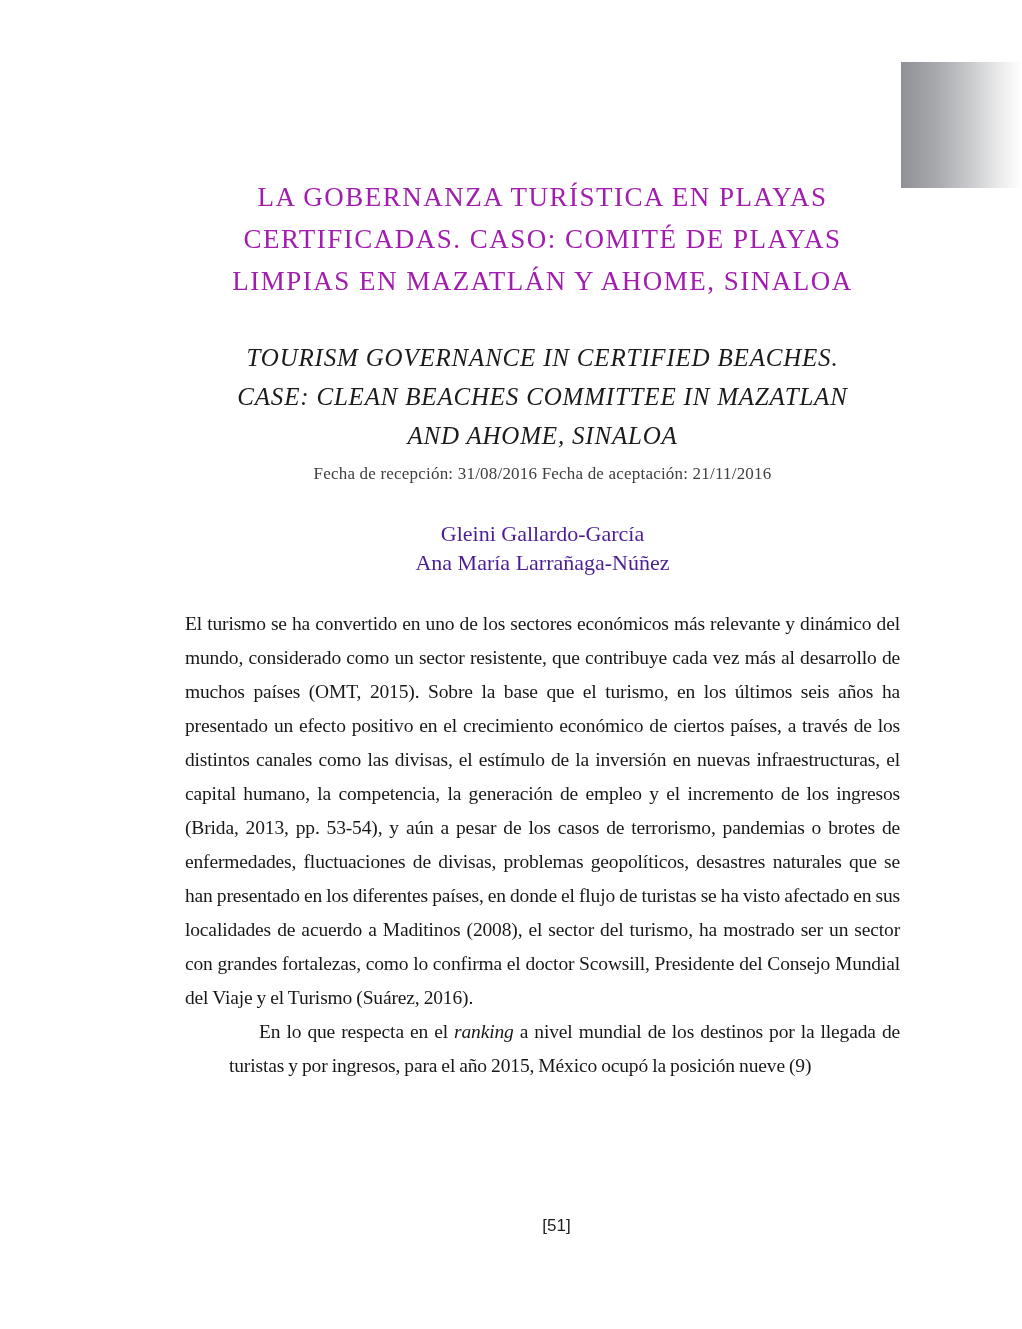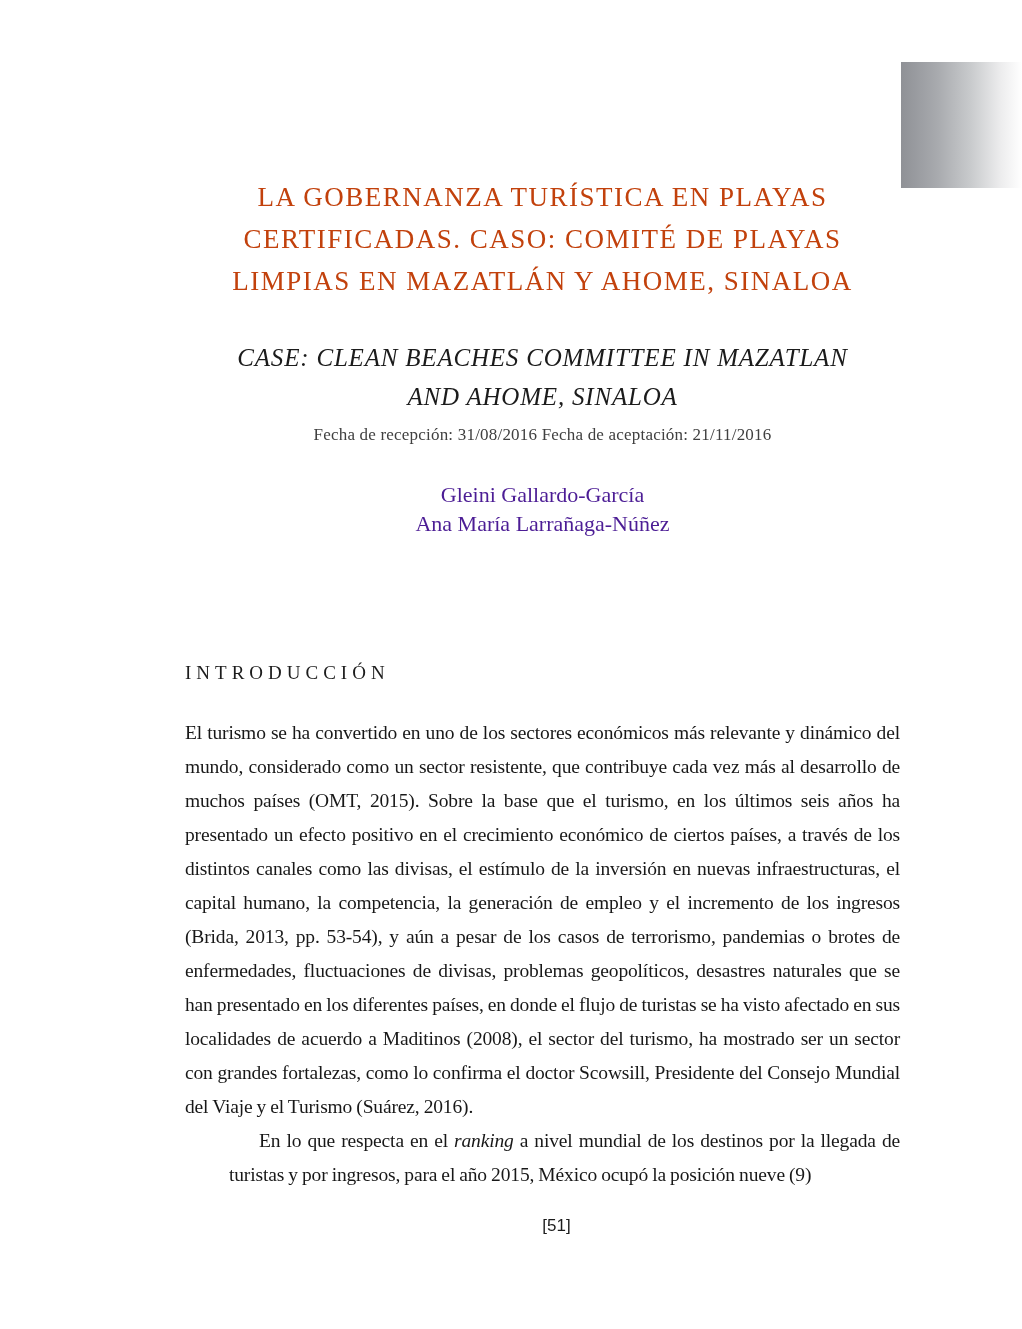--- a/index.html
+++ b/index.html
@@ -30,21 +30,21 @@
     top: 0;
     width: 715px;
   }
   .title-es {
     margin: 176px 0 0 0;
     font-weight: normal;
     font-size: 27px;
     line-height: 42px;
     letter-spacing: 1.5px;
     text-align: center;
-    color: #c2410c;
+    color: #a21caf;
   }
   .title-es .tline, .title-en .tline { display: block; }
   .title-en {
     margin: 36px 0 0 0;
     font-weight: normal;
     font-style: italic;
     font-size: 25px;
     line-height: 39px;
     letter-spacing: 0.8px;
     text-align: center;
@@ -107,32 +107,32 @@
 
   <main class="content">
 
     <h1 class="title-es">
       <span class="tline">LA GOBERNANZA TURÍSTICA EN PLAYAS</span>
       <span class="tline">CERTIFICADAS. CASO: COMITÉ DE PLAYAS</span>
       <span class="tline">LIMPIAS EN MAZATLÁN Y AHOME, SINALOA</span>
     </h1>
 
     <h2 class="title-en">
+      <span class="tline">TOURISM GOVERNANCE IN CERTIFIED BEACHES.</span>
       <span class="tline">CASE: CLEAN BEACHES COMMITTEE IN MAZATLAN</span>
       <span class="tline">AND AHOME, SINALOA</span>
     </h2>
 
     <p class="dates">Fecha de recepción: 31/08/2016 Fecha de aceptación: 21/11/2016</p>
 
     <div class="authors">
       <div>Gleini Gallardo-García</div>
       <div>Ana María Larrañaga-Núñez</div>
     </div>
 
-    <h3 class="section-heading">INTRODUCCIÓN</h3>
 
     <p class="body-para">El turismo se ha convertido en uno de los sectores económicos más relevante y dinámico del mundo, considerado como un sector resistente, que contribuye cada vez más al desarrollo de muchos países (OMT, 2015). Sobre la base que el turismo, en los últimos seis años ha presentado un efecto positivo en el crecimiento económico de ciertos países, a través de los distintos canales como las divisas, el estímulo de la inversión en nuevas infraestructuras, el capital humano, la competencia, la generación de empleo y el incremento de los ingresos (Brida, 2013, pp. 53-54), y aún a pesar de los casos de terrorismo, pandemias o brotes de enfermedades, fluctuaciones de divisas, problemas geopolíticos, desastres naturales que se han presentado en los diferentes países, en donde el flujo de turistas se ha visto afectado en sus localidades de acuerdo a Maditinos (2008), el sector del turismo, ha mostrado ser un sector con grandes fortalezas, como lo confirma el doctor Scowsill, Presidente del Consejo Mundial del Viaje y el Turismo (Suárez, 2016).</p>
 
     <p class="body-para second"><span>En lo que respecta en el </span><em>ranking</em><span> a nivel mundial de los destinos por la llegada de turistas y por ingresos, para el año 2015, México ocupó la posición nueve (9)</span></p>
 
   </main>
 
   <div class="page-number">[51]</div>
 
 </div>

